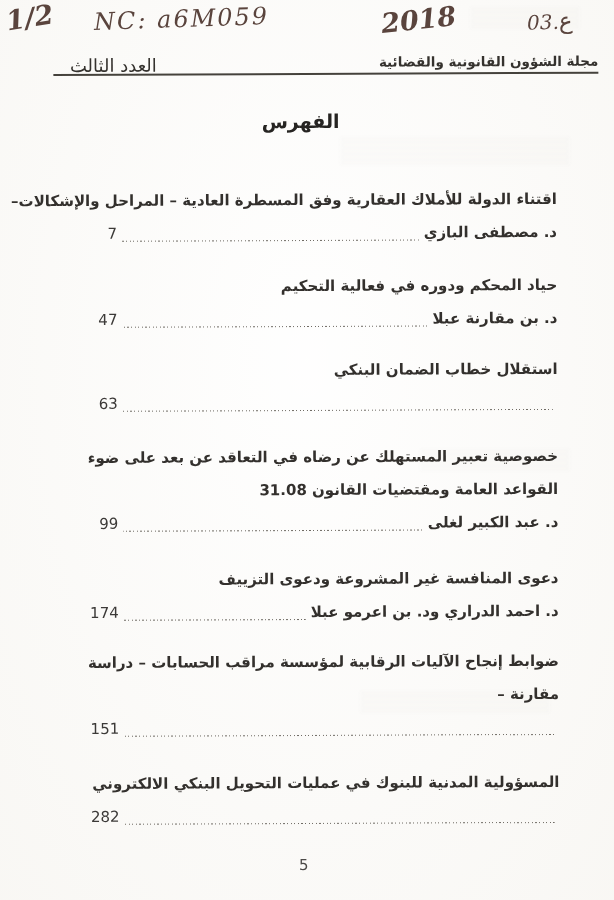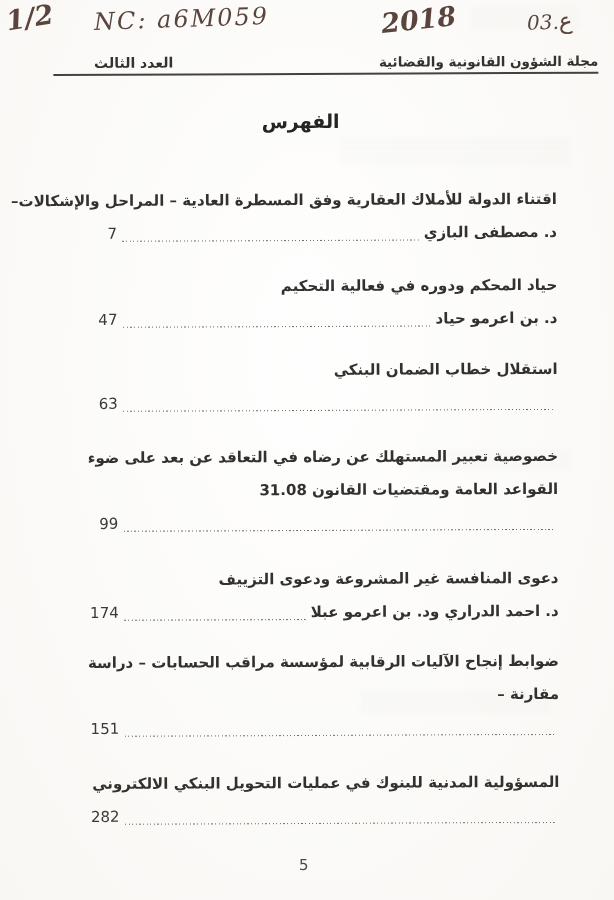--- a/index.html
+++ b/index.html
@@ -30,21 +30,21 @@
   .hw-issue{left:527px;top:8px;font-size:20px;transform:rotate(-2deg);direction:ltr;}
   .hw-issue .ayn{font-size:23px;font-style:normal;}
   
   .printed{position:absolute;inset:0;transform:rotate(-0.25deg);}
   .hdr-journal{
     position:absolute;top:54px;right:14px;width:300px;
     direction:rtl;text-align:right;font-size:13.5px;font-weight:bold;color:#35322e;
   }
   .hdr-issue{
     position:absolute;top:54px;left:55px;width:120px;
-    direction:rtl;text-align:right;font-size:14px;font-weight:bold;color:#35322e;
+    direction:rtl;text-align:center;font-size:18px;font-weight:normal;color:#35322e;
   }
   .hdr-rule{
     position:absolute;top:73px;left:55px;right:14px;height:2px;background:#45423c;
   }
   .toc-title{
     position:absolute;top:110px;left:0;right:10px;text-align:center;
     font-size:19px;font-weight:bold;color:#262422;direction:rtl;
   }
   .entry{position:absolute;right:56px;left:72px;direction:rtl;}
   .entry .t{
@@ -97,38 +97,39 @@
       <div class="a-row">
         <span class="a">د. مصطفى البازي</span>
         <span class="dots"></span>
         <span class="pg">7</span>
       </div>
     </div>
 
     <div class="entry" style="top:270px;">
       <div class="t">حياد المحكم ودوره في فعالية التحكيم</div>
       <div class="a-row">
-        <span class="a">د. بن اعرمو حياد</span>
+        <span class="a">د. بن مقارنة عبلا</span>
         <span class="dots"></span>
         <span class="pg">47</span>
       </div>
     </div>
 
     <div class="entry" style="top:354px;">
       <div class="t">استقلال خطاب الضمان البنكي</div>
       <div class="a-row">
         <span class="dots"></span>
         <span class="pg">63</span>
       </div>
     </div>
 
     <div class="entry" style="top:441px;">
       <div class="t">خصوصية تعبير المستهلك عن رضاه في التعاقد عن بعد على ضوء</div>
       <div class="t">القواعد العامة ومقتضيات القانون 31.08</div>
       <div class="a-row">
+        <span class="a">د. عبد الكبير لغلى</span>
         <span class="dots"></span>
         <span class="pg">99</span>
       </div>
     </div>
 
     <div class="entry" style="top:563px;">
       <div class="t">دعوى المنافسة غير المشروعة ودعوى التزييف</div>
       <div class="a-row">
         <span class="a">د. احمد الدراري ود. بن اعرمو عبلا</span>
         <span class="dots"></span>

